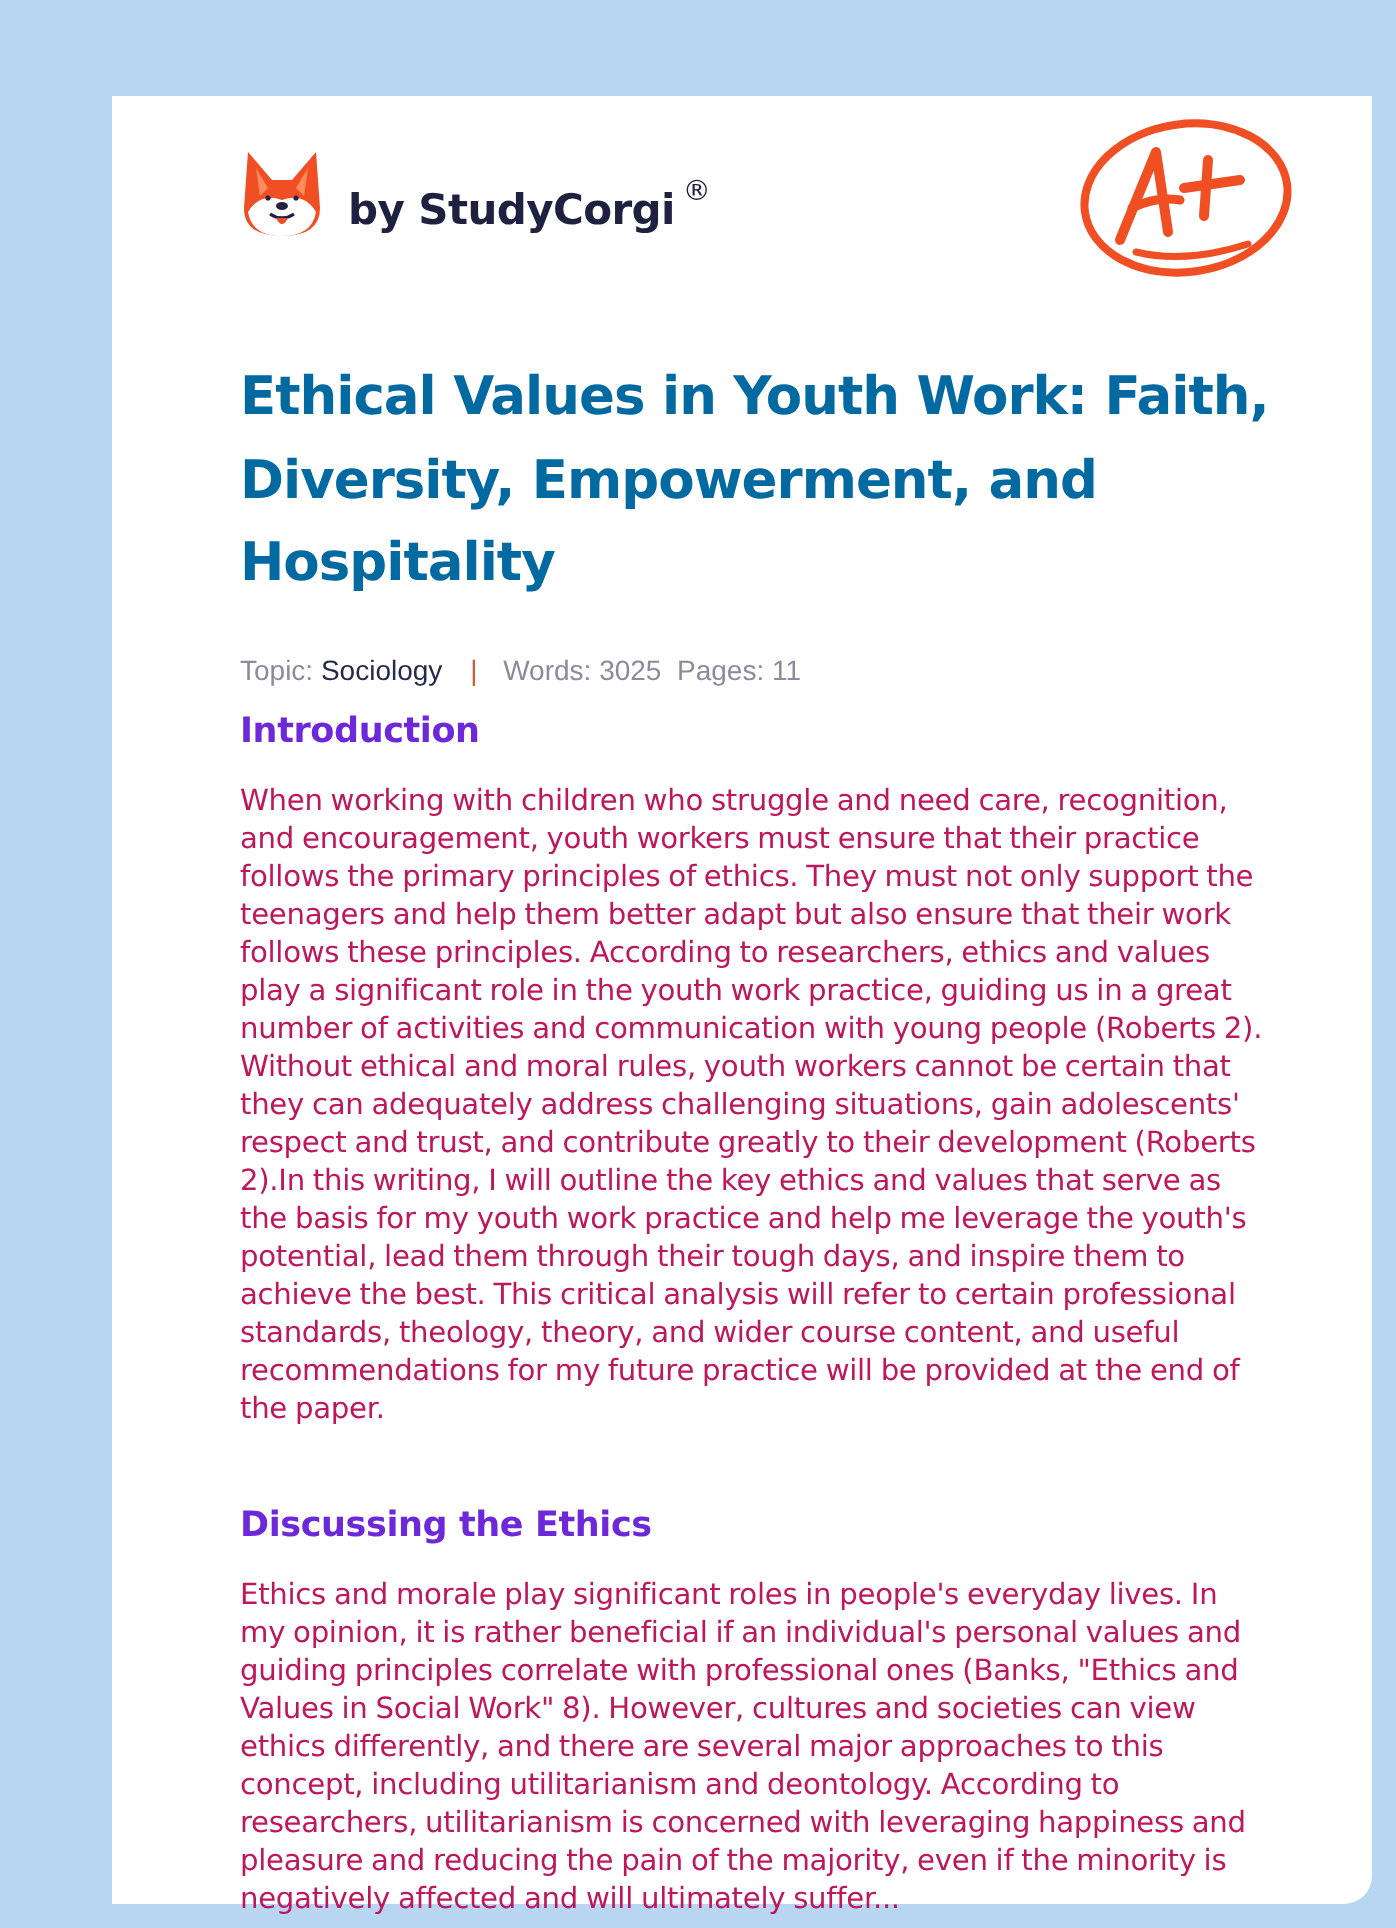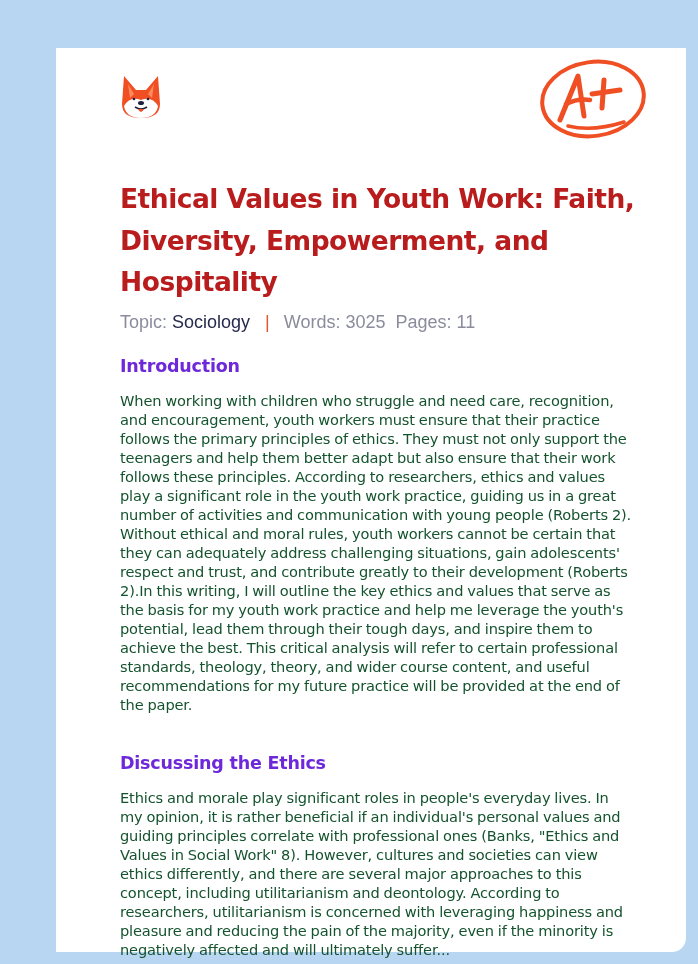--- a/index.html
+++ b/index.html
@@ -22,38 +22,38 @@
   .logo-text {
     font-family: "DejaVu Sans", sans-serif;
     font-weight: bold; font-size: 21px; color: #1f2140;
     margin-left: 12px; margin-top: 10px; letter-spacing: -0.3px;
   }
   .reg { font-size: 14px; font-weight: normal; vertical-align: super; margin-left: 4px; position: relative; top: -4px; }
   .grade { position: absolute; left: 538px; top: 58px; }
   .title {
     position: absolute; left: 120px; top: 178px; width: 520px;
     font-family: "DejaVu Sans", sans-serif; font-weight: bold;
-    font-size: 26.5px; line-height: 41.5px; color: #b91c1c;
+    font-size: 26.5px; line-height: 41.5px; color: #0369a1;
     margin: 0; letter-spacing: -0.5px;
   }
   .meta {
-    position: absolute; left: 120px; top: 312px;
-    font-size: 18px; color: #8a8c9c;
+    position: absolute; left: 120px; top: 327px;
+    font-size: 14px; color: #8a8c9c;
   }
   .meta .val { color: #262a4c; }
   .meta .sep { color: #e0572c; margin: 0 9px 0 10px; }
   .section-heading {
     position: absolute; left: 120px;
     font-family: "DejaVu Sans", sans-serif; font-weight: bold;
     font-size: 17.5px; color: #6d28d9; margin: 0; letter-spacing: -0.2px;
   }
   .para {
     position: absolute; left: 120px; width: 512px;
     font-family: "DejaVu Sans", sans-serif;
-    font-size: 14.6px; line-height: 19px; color: #14532d;
+    font-size: 14.6px; line-height: 19px; color: #be185d;
     margin: 0; letter-spacing: -0.15px;
     word-spacing: -0.5px;
   }
 </style>
 </head>
 <body>
 
 <div class="card"></div>
 
 <div class="logo">
@@ -63,20 +63,21 @@
       <path d="M8 10 L14 20 L10 24 Z" fill="#ff8a5c"></path>
       <path d="M34 10 L28 20 L32 24 Z" fill="#ff8a5c"></path>
       <path d="M4 32 Q10 22 21 26 Q32 22 38 32 Q36 44 21 44 Q6 44 4 32 Z" fill="#ffffff"></path>
       <ellipse cx="21" cy="29" rx="3" ry="2" fill="#1f2140"></ellipse>
       <path d="M15 33 Q21 37 27 33" stroke="#1f2140" stroke-width="1.6" fill="none"></path>
       <path d="M18 35 Q21 41 24 35 Z" fill="#f04e23"></path>
       <circle cx="14" cy="25" r="1.3" fill="#1f2140"></circle>
       <circle cx="28" cy="25" r="1.3" fill="#1f2140"></circle>
     </svg>
   </span>
+  <span class="logo-text"><span>by StudyCorgi</span><span class="reg">®</span></span>
 </div>
 
 <div class="grade">
   <svg width="110" height="82" viewBox="0 0 110 82">
     <ellipse cx="55" cy="41" rx="51" ry="37" fill="none" stroke="#f04e23" stroke-width="4" transform="rotate(-8 55 41)"></ellipse>
     <path d="M22 62 L40 18 L46 58" fill="none" stroke="#f04e23" stroke-width="5" stroke-linecap="round" stroke-linejoin="round"></path>
     <path d="M28 46 Q40 40 52 42" fill="none" stroke="#f04e23" stroke-width="4.5" stroke-linecap="round"></path>
     <path d="M66 22 L64 50" fill="none" stroke="#f04e23" stroke-width="5" stroke-linecap="round"></path>
     <path d="M54 36 L82 32" fill="none" stroke="#f04e23" stroke-width="5" stroke-linecap="round"></path>
     <path d="M30 68 Q55 74 86 64" fill="none" stroke="#f04e23" stroke-width="3.5" stroke-linecap="round"></path>

